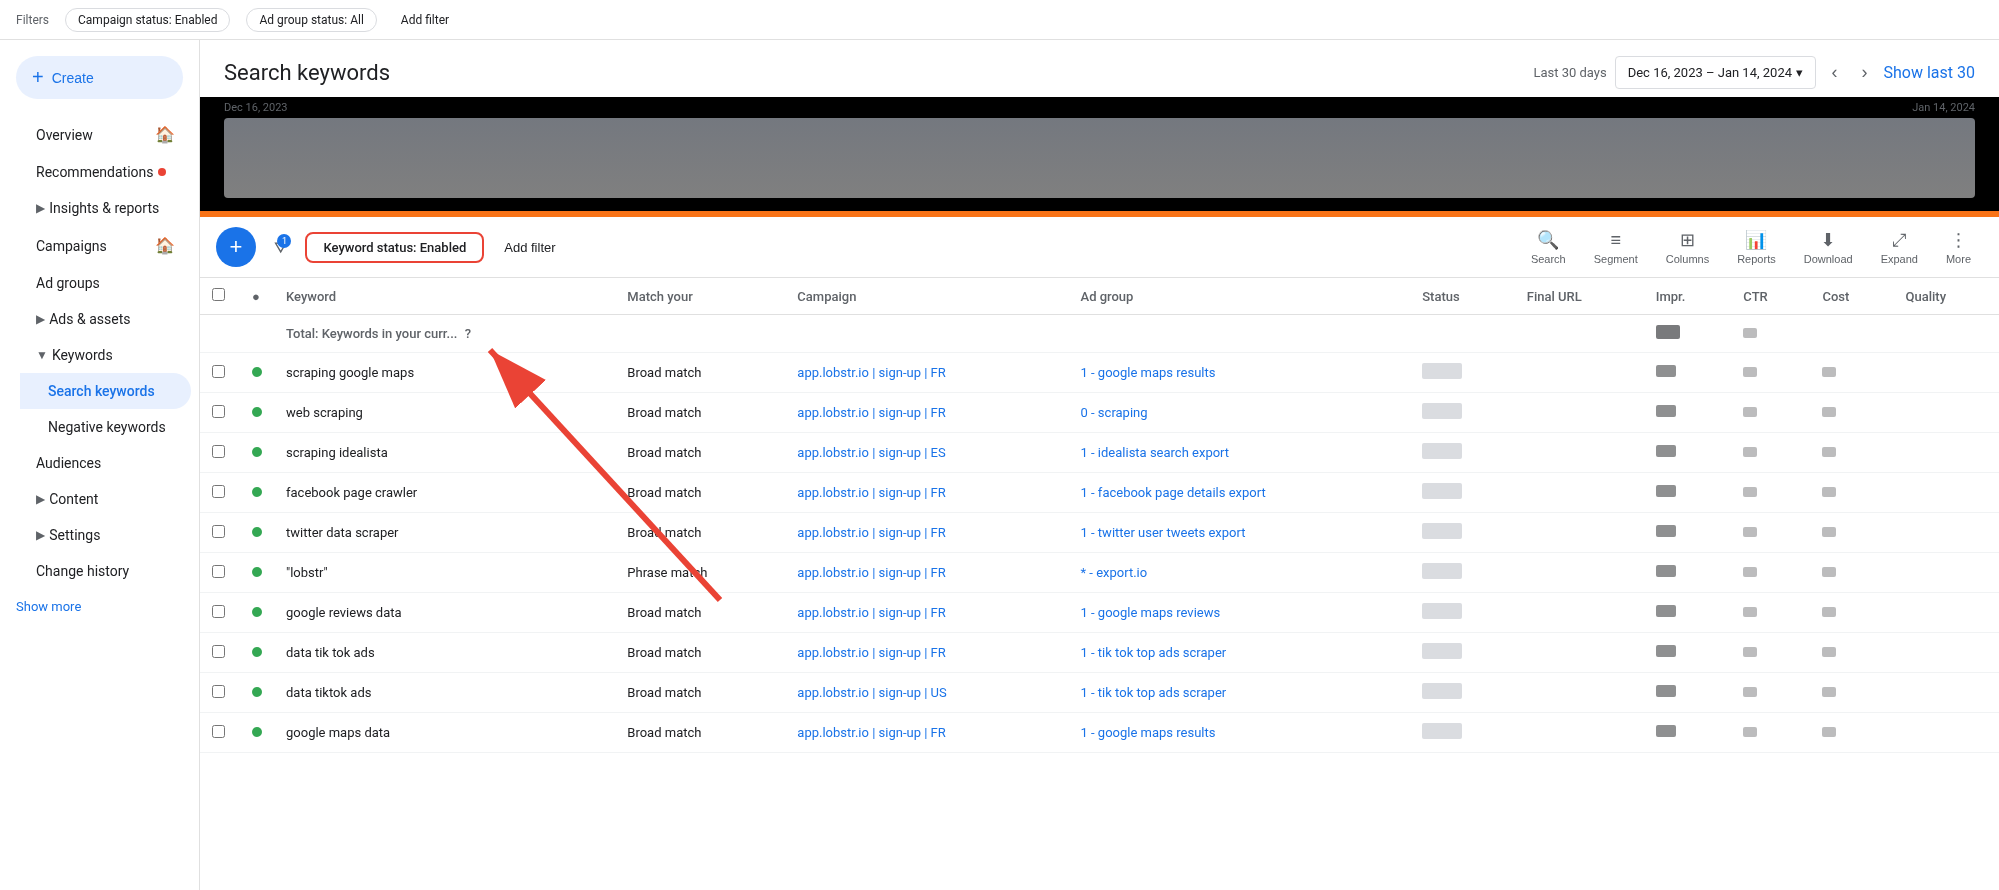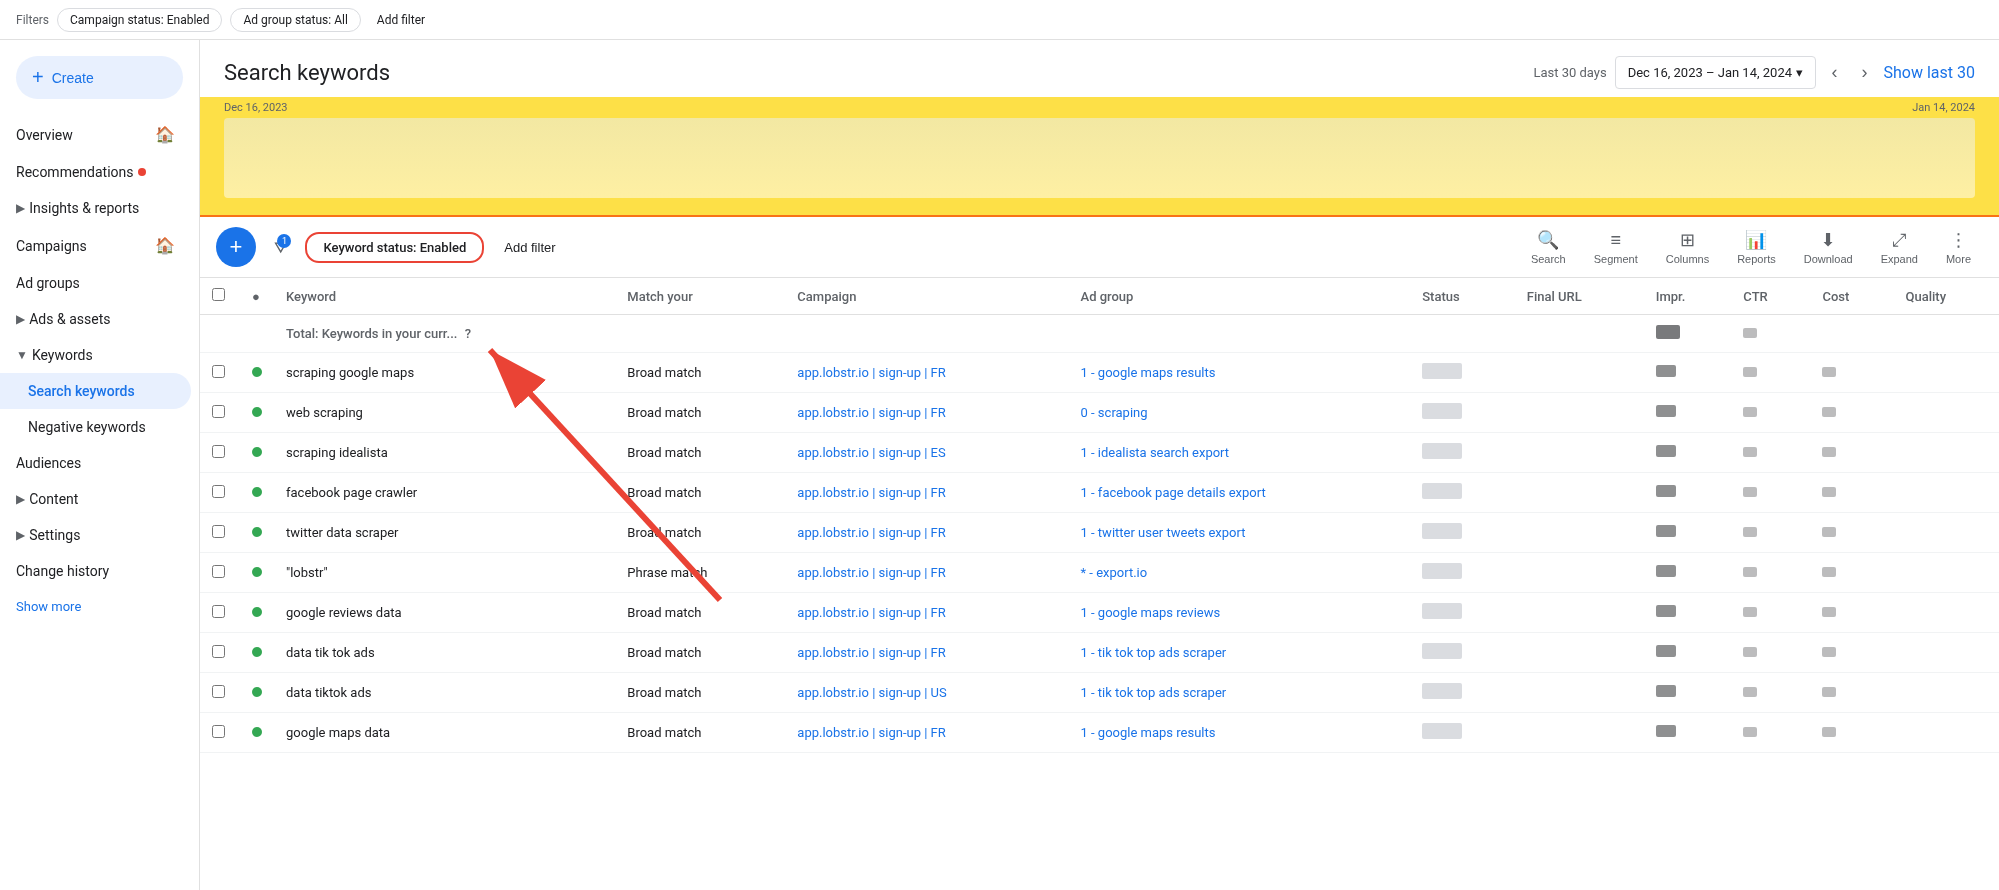--- a/index.html
+++ b/index.html
@@ -1,20 +1,20 @@
 <!DOCTYPE html>
 <html><head>
   <meta charset="utf-8">
   <style>
     * { box-sizing: border-box; margin: 0; padding: 0; }
     body { font-family: 'Google Sans', Roboto, Arial, sans-serif; font-size: 13px; background: #fff; color: #202124; overflow: hidden; }
 
     
     .filter-bar {
-      display: flex; align-items: center; gap: 8px;
+      display: flex; align-items: center; gap: 16px;
       padding: 16px 16px; background: #fff; border-bottom: 1px solid #e0e0e0;
       height: 40px;
     }
     .filter-label { font-size: 12px; color: #5f6368; }
     .filter-chip {
       display: flex; align-items: flex-start; padding: 4px 12px;
       border: 1px solid #dadce0; border-radius: 16px; font-size: 12px;
       color: #202124; cursor: pointer; background: #fff;
     }
     .add-filter { font-size: 12px; color: #202124; cursor: pointer; padding: 4px 8px; }
@@ -32,21 +32,21 @@
       display: flex; align-items: center; gap: 8px;
       margin: 8px 16px 16px; padding: 10px 24px 10px 16px;
       background: #e8f0fe; border-radius: 24px; cursor: pointer;
       font-size: 14px; font-weight: 500; color: #1a73e8; border: none;
       width: calc(100% - 32px);
     }
     .create-plus { font-size: 20px; color: #1a73e8; font-weight: 300; }
     .sidebar-item {
       display: flex; align-items: center; padding: 10px 16px;
       cursor: pointer; font-size: 14px; color: #202124;
-      position: relative; border-radius: 0 24px 24px 0; margin-right: 8px;
+      position: relative; border-radius: 0 24px 24px 0; margin-right: 8px; margin-left: 20px;
     }
     .sidebar-item.active { background: #e8f0fe; color: #1a73e8; font-weight: 500; }
     .sidebar-item .badge {
       width: 8px; height: 8px; background: #ea4335; border-radius: 50%;
       margin-left: 4px;
     }
     .sidebar-item .home-icon { margin-left: auto; font-size: 16px; color: #5f6368; }
     .sidebar-item-indented { padding-left: 28px; }
     .sidebar-expand { font-size: 12px; color: #5f6368; margin-right: 4px; }
     .show-more { padding: 10px 16px; font-size: 13px; color: #1a73e8; cursor: pointer; }
@@ -64,22 +64,22 @@
     .date-picker {
       display: flex; align-items: center; gap: 4px; padding: 8px 12px;
       border: 1px solid #dadce0; border-radius: 4px; cursor: pointer;
       font-size: 13px; color: #202124; background: #fff;
     }
     .date-nav-btn { background: none; border: none; cursor: pointer; color: #5f6368; font-size: 18px; padding: 4px 8px; }
     .show-last-btn { color: #1a73e8; font-size: 16px; cursor: pointer; white-space: nowrap; }
 
     
     .chart-area {
-      background: #fde047; padding: 0 24px; height: 120px;
-      border-bottom: 2px solid #f97316; position: relative;
+      background: #000000; padding: 0 24px; height: 120px;
+      border-bottom: 6px solid #f97316; position: relative;
     }
     .chart-dates {
       display: flex; justify-content: space-between;
       font-size: 11px; color: #5f6368; padding: 4px 0;
     }
     .chart-placeholder {
       height: 80px; background: linear-gradient(to bottom, #e8f0fe 0%, #fff 100%);
       border-radius: 4px; opacity: 0.5;
     }
 
@@ -99,21 +99,21 @@
     }
     .funnel-icon { font-size: 16px; color: #5f6368; }
     .badge-num {
       position: absolute; top: 2px; right: 6px;
       background: #1a73e8; color: #fff; font-size: 9px;
       width: 14px; height: 14px; border-radius: 50%;
       display: flex; align-items: center; justify-content: center;
     }
     .keyword-status-chip {
       display: flex; align-items: center; padding: 6px 16px;
-      border: 2px solid #ea4335; border-radius: 14px; font-size: 13px;
+      border: 2px solid #ea4335; border-radius: 8px; font-size: 13px;
       font-weight: 500; color: #202124; background: #fff; cursor: pointer;
     }
     .add-filter-btn {
       font-size: 13px; color: #202124; cursor: pointer;
       padding: 6px 12px; background: none; border: none;
     }
     .toolbar-spacer { flex: 1; }
     .toolbar-actions { display: flex; align-items: center; gap: 4px; }
     .toolbar-action-btn {
       display: flex; flex-direction: column; align-items: center; gap: 2px;

